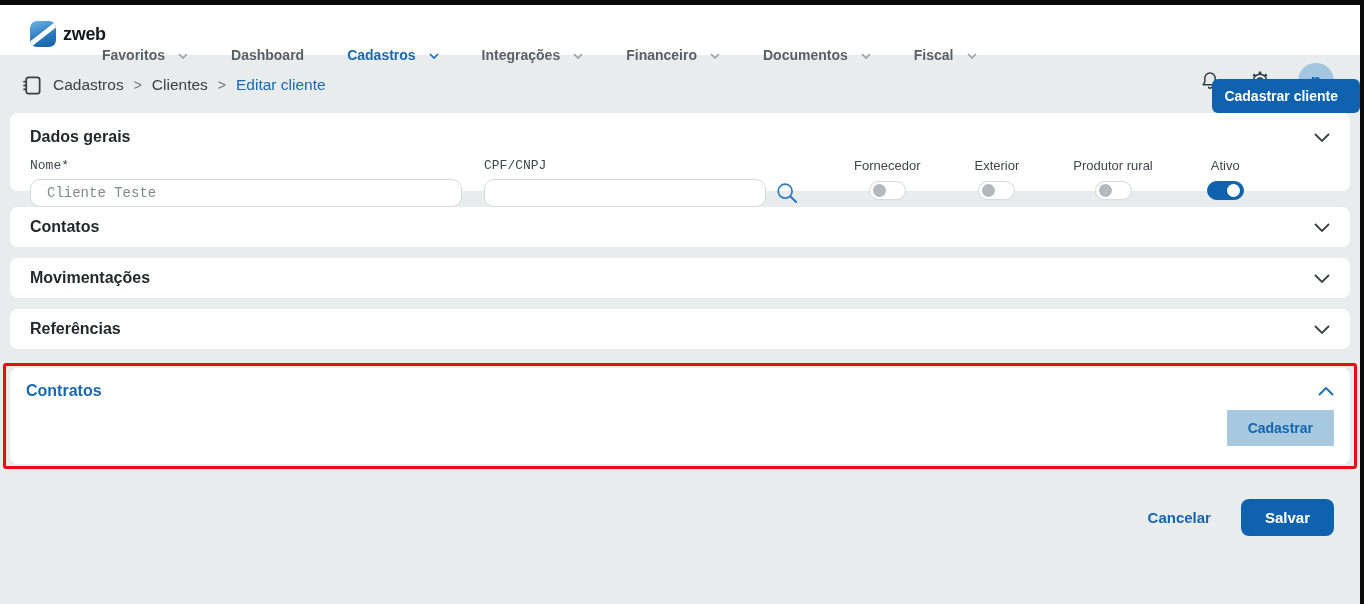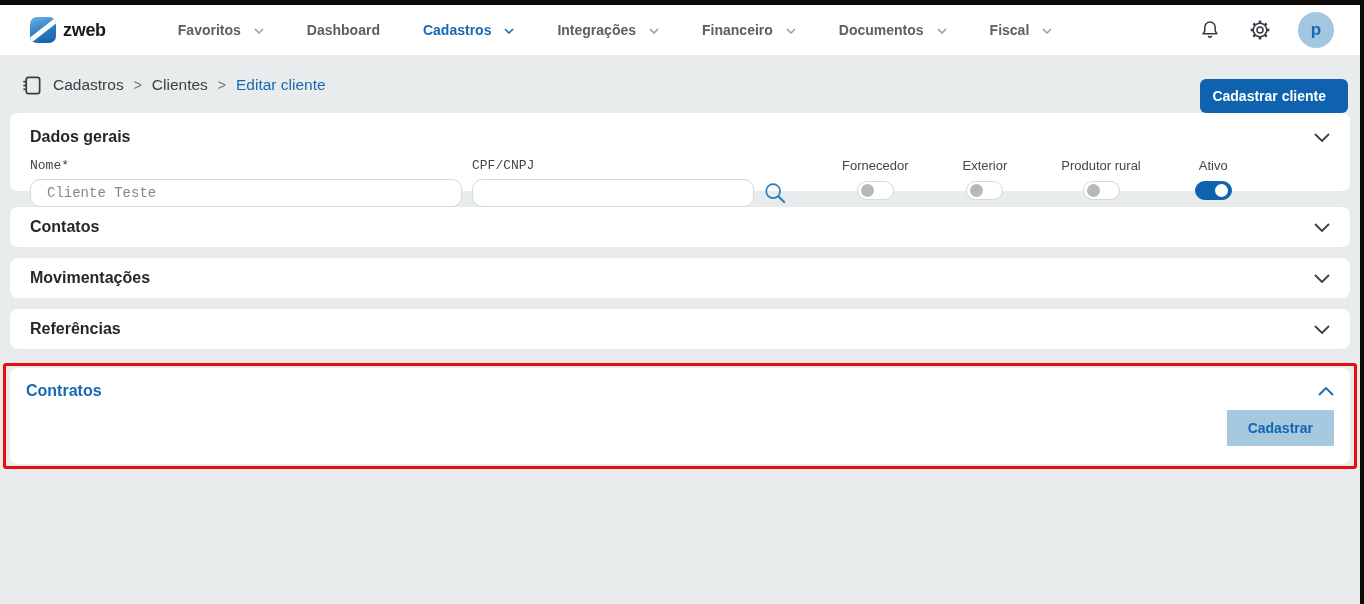--- a/index.html
+++ b/index.html
@@ -4,21 +4,21 @@
 <style>
   * { margin:0; padding:0; box-sizing:border-box; }
   html,body { width:1364px; height:604px; }
   body { font-family:"Liberation Sans","DejaVu Sans",sans-serif; font-size:14px; }
   .screen { position:relative; width:1364px; height:604px; background:var(--bg,#e9eced); overflow:hidden; }
   .edge-top { position:absolute; top:0; left:0; right:0; height:5px; background:#0b0b0b; z-index:20; }
   .edge-right { position:absolute; top:0; right:0; bottom:0; width:4px; background:#0b0b0b; z-index:20; }
 
   
   .topnav { position:absolute; top:5px; left:0; right:0; height:50px; background:#ffffff;
-            display:flex; align-items:center; padding:0 30px; }
+            display:flex; align-items:flex-start; padding:16px 30px;flex-direction:column; }
   .logo { display:flex; align-items:center; gap:7px; }
   .logo-mark { position:relative; width:26px; height:26px; border-radius:7px; overflow:hidden;
                background:linear-gradient(160deg,#6fb3e6 0%,#2a7bc0 55%,#135ea8 100%); }
   .logo-mark .slash { position:absolute; top:10.5px; left:-3px; width:32px; height:5px;
                background:#ffffff; transform:rotate(-38deg); }
   .logo-text { font-size:18px; font-weight:bold; color:#15181c; letter-spacing:-0.3px; }
 
   .nav-items { display:flex; align-items:center; gap:43px; margin-left:72px; }
   .nav-item { display:flex; align-items:center; gap:13px; color:var(--nav-text,#5b6066);
               font-weight:bold; font-size:14px; cursor:pointer; }
@@ -36,37 +36,37 @@
   .crumb-row { position:relative; margin-top:55px; height:54px; display:flex; align-items:center;
                padding:6px 16px 0 20px; }
   .crumbs { display:flex; align-items:center; gap:10px; margin-left:10px; font-size:15.5px; }
   .crumb { color:#3c4043; cursor:pointer; }
   .crumb-sep { color:#70757a; font-size:14px; }
   .crumb.current { color:var(--accent,#1669b2); }
 
   .btn-primary { background:var(--primary,#0f63ae); color:#ffffff; font-weight:bold; font-size:14px;
                  border:none; border-radius:6px; padding:9px 22px; cursor:pointer;
                  font-family:inherit; }
-  .crumb-row .btn-primary { position:absolute; right:16px; top:24px;padding-left:12px; }
+  .crumb-row .btn-primary { position:absolute; right:4px; top:24px;padding-left:12px; }
 
   
   .main { padding:4px 14px 0 10px; }
   .card { background:#ffffff; border-radius:8px; }
   .card-head { display:flex; align-items:center; justify-content:space-between; cursor:pointer; }
   .card-title { font-size:16px; font-weight:bold; color:var(--title-text,#24272b); }
   .chev-btn { background:none; border:none; cursor:pointer; color:#3c4043; display:flex; }
 
   .card-dados { height:78px; padding:15px 20px; margin-bottom:16px; }
   .form-row { display:flex; align-items:flex-start; margin-top:12px; }
   .field { display:flex; flex-direction:column;font-family:Liberation Mono, monospace; }
   .field label { font-size:13px; color:#41464b; margin-bottom:6px; }
   .field input { height:28px; border:1px solid #d5d9dc; border-radius:10px; padding:0 16px;
                  font-size:14px; color:#82878c; font-family:inherit; outline:none; width:100%; }
   .f-nome { width:432px; }
-  .f-cpf  { width:282px; margin-left:10px; }
+  .f-cpf  { width:282px; margin-left:22px; }
   .search-btn { background:none; border:none; cursor:pointer; margin-left:8px; margin-top:22px; }
 
   .toggle-group { margin-left:54px; display:flex; flex-direction:column; align-items:center; }
   .toggle-group .t-label { font-size:13px; color:#41464b; }
   .switch { position:relative; width:37px; height:19px; border:1px solid #d4d8db; border-radius:10px;
             background:#ffffff; margin-top:8px; cursor:pointer; }
   .switch .knob { position:absolute; top:2px; left:3px; width:13px; height:13px; border-radius:50%;
                   background:var(--toggle-off-knob,#b5b9bd); }
   .switch.on { background:var(--primary,#0f63ae); border-color:var(--primary,#0f63ae); }
   .switch.on .knob { left:auto; right:3px; background:#ffffff; }
@@ -283,14 +283,18 @@
           <button class="chev-btn">
             <svg width="16" height="9" viewBox="0 0 16 9">
                 <path d="M1 8l7-7 7 7" fill="none" stroke="currentColor" stroke-width="1.8"></path>
               </svg>
           </button>
         </div>
         <button class="btn-light">Cadastrar</button>
       </section>
     </div>
 
+    <div class="footer-row">
+      <button class="link-btn">Cancelar</button>
+      <button class="btn-primary">Salvar</button>
+    </div>
   </main>
 </div>
 
 </body></html>

